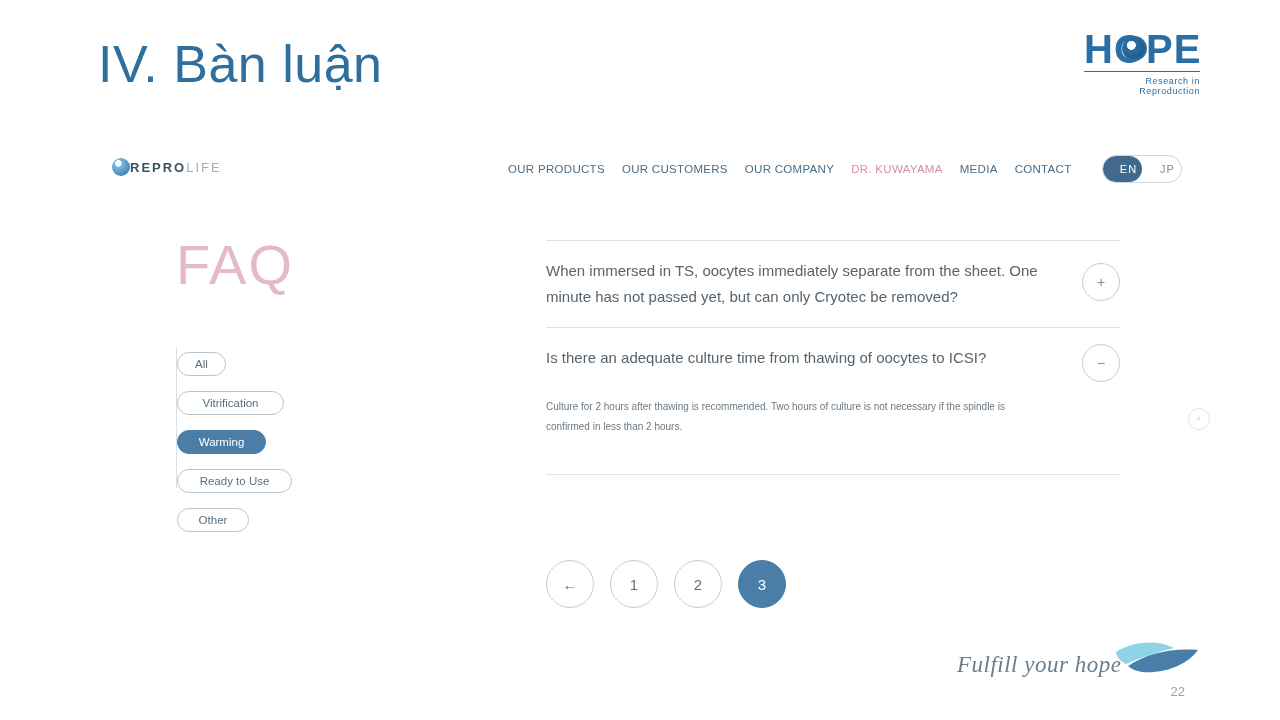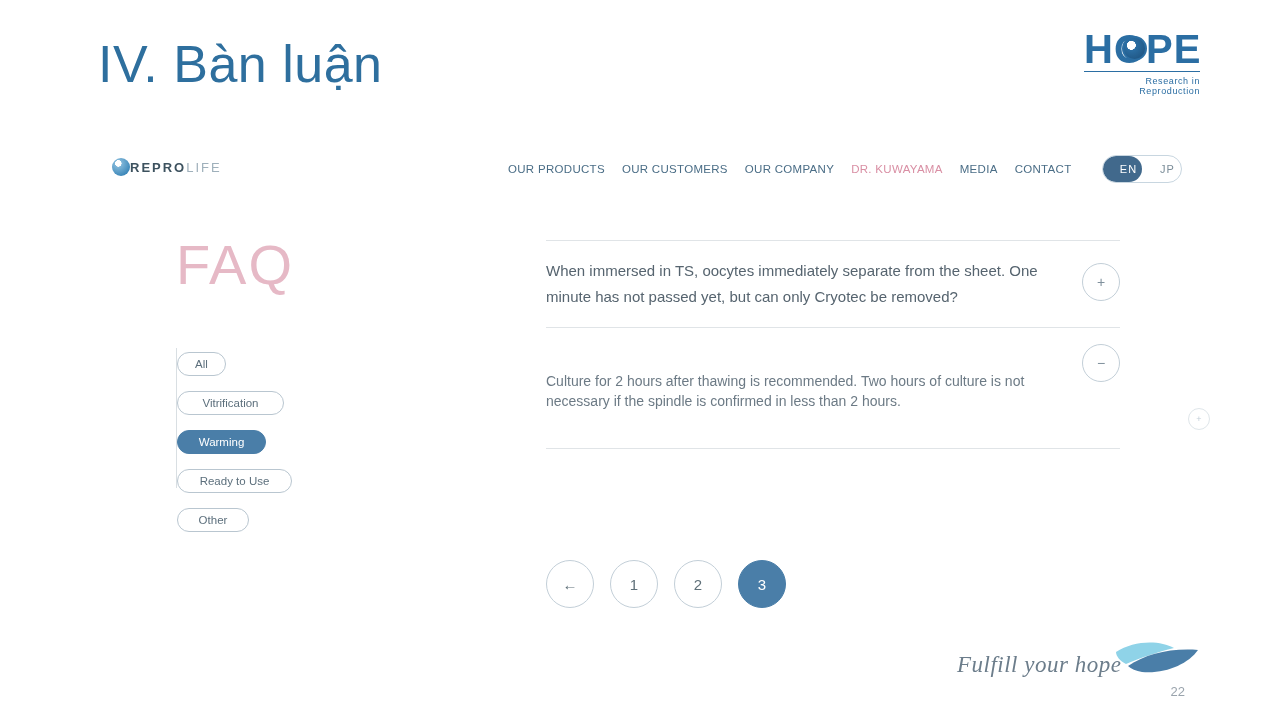--- a/index.html
+++ b/index.html
@@ -194,21 +194,21 @@
     border-radius: 50%;
     border: 1px solid #c3cfd8;
     color: #7f909c;
     font-size: 14px;
     display: flex; align-items: center; justify-content: center;
     background: #ffffff;
     cursor: pointer;
   }
   .acc-toggle.minus { top: 16px; }
   .acc-a {
-    font-size: 14px;
+    font-size: 10px;
     line-height: 20px;
     color: #6c7a85;
     padding: 26px 14px 20px 0;
   }
 
   
   .pagination {
     position: absolute;
     left: 448px; top: 420px;
     display: flex; gap: 16px;
@@ -310,20 +310,21 @@
       <div class="chip w4">Ready to Use</div>
       <div class="chip w5">Other</div>
     </div>
 
     <div class="accordion">
       <div class="acc-item">
         <div class="acc-q">When immersed in TS, oocytes immediately separate from the sheet. One minute has not passed yet, but can only Cryotec be removed?</div>
         <div class="acc-toggle">+</div>
       </div>
       <div class="acc-item last">
+        <div class="acc-q">Is there an adequate culture time from thawing of oocytes to ICSI?</div>
         <div class="acc-toggle minus">−</div>
         <div class="acc-a">Culture for 2 hours after thawing is recommended. Two hours of culture is not necessary if the spindle is confirmed in less than 2 hours.</div>
       </div>
     </div>
 
     <div class="pagination">
       <div class="page-btn">←</div>
       <div class="page-btn">1</div>
       <div class="page-btn">2</div>
       <div class="page-btn active">3</div>

